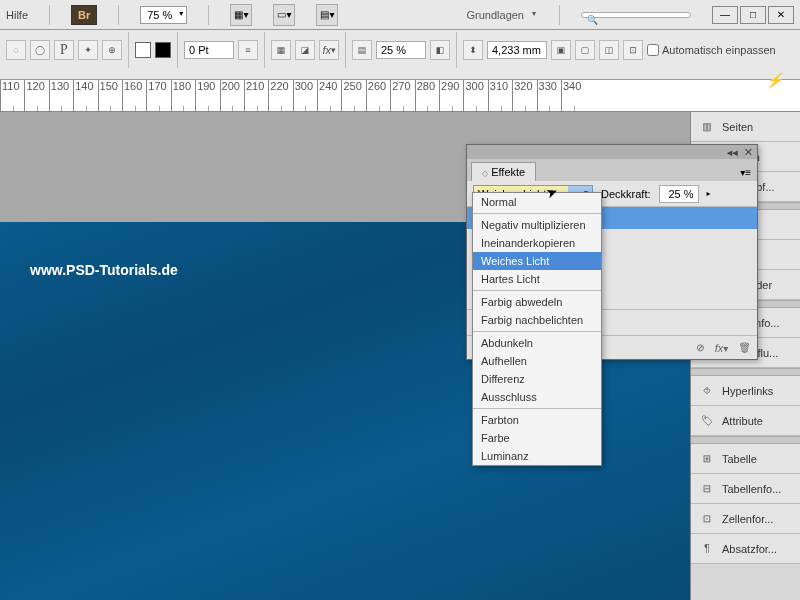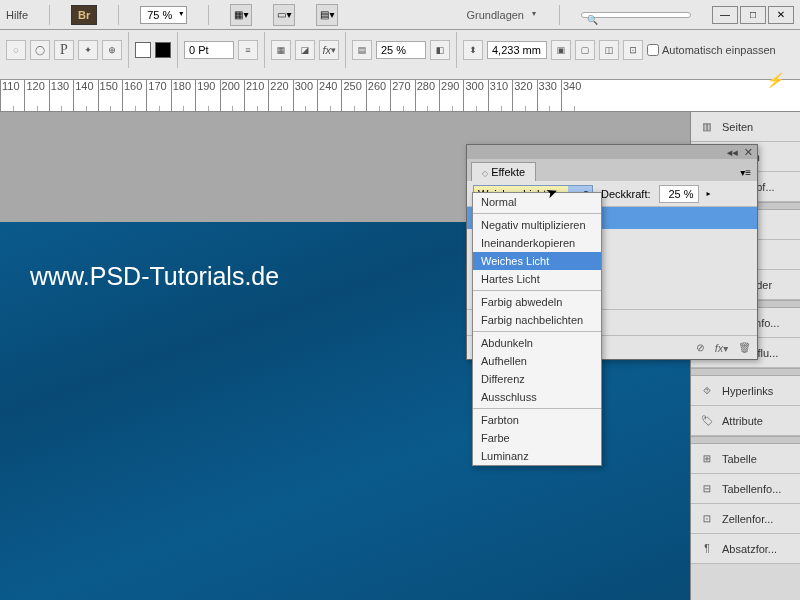--- a/index.html
+++ b/index.html
@@ -28,21 +28,21 @@
 .opt-check input { width: 12px; height: 12px; }
 .bolt { margin-left: auto; font-size: 14px; font-style: italic; padding-right: 10px; }
 
 .ruler { background: #fff; height: 32px; border-bottom: 1px solid #888; display: flex; overflow: hidden; font-size: 8px; color: #555; }
 .ruler-tick { flex: 0 0 24.4px; border-left: 1px solid #888; padding-left: 1px; position: relative; }
 .ruler-tick::after { content: ""; position: absolute; bottom: 0; left: 50%; width: 1px; height: 5px; background: #aaa; }
 
 .main { display: flex; height: 502px; }
 .canvas-area { flex: 1; background: #a8a8a8; position: relative; }
 .doc { position: absolute; top: 110px; left: 0; right: 0; bottom: 0; background: linear-gradient(160deg, #0a5a8c 0%, #084a75 30%, #0a5a8c 60%, #084a75 100%); }
-.doc-url { position: absolute; top: 40px; left: 30px; color: #fff; font-size: 25px; font-weight: normal; font-family: Arial; }
+.doc-url { position: absolute; top: 40px; left: 30px; color: #fff; font-size: 14px; font-weight: bold; font-family: Arial; }
 
 .right-panels { width: 110px; background: #d8d8d8; border-left: 1px solid #888; display: flex; flex-direction: column; }
 .panel-btn { height: 30px; display: flex; align-items: center; padding: 0 8px; gap: 7px; border-bottom: 1px solid #bbb; background: #e4e4e4; color: #333; cursor: pointer; }
 .panel-gap { height: 8px; background: #c8c8c8; border-top: 1px solid #aaa; border-bottom: 1px solid #aaa; }
 .pi { width: 16px; height: 14px; display: inline-flex; align-items: center; justify-content: center; font-size: 10px; color: #555; }
 
 .fx-panel { position: absolute; top: 144px; left: 466px; width: 292px; background: #e4e4e4; border: 1px solid #6a6a6a; box-shadow: 2px 2px 6px rgba(0,0,0,0.3); z-index: 50; }
 .fx-header { height: 14px; background: #b0b0b0; display: flex; justify-content: flex-end; align-items: center; padding: 0 4px; gap: 6px; font-size: 8px; color: #444; }
 .fx-tabs { height: 22px; display: flex; align-items: flex-end; background: #c8c8c8; padding-left: 4px; }
 .fx-tab { background: #e4e4e4; border: 1px solid #999; border-bottom: none; padding: 3px 10px; font-size: 11px; }

